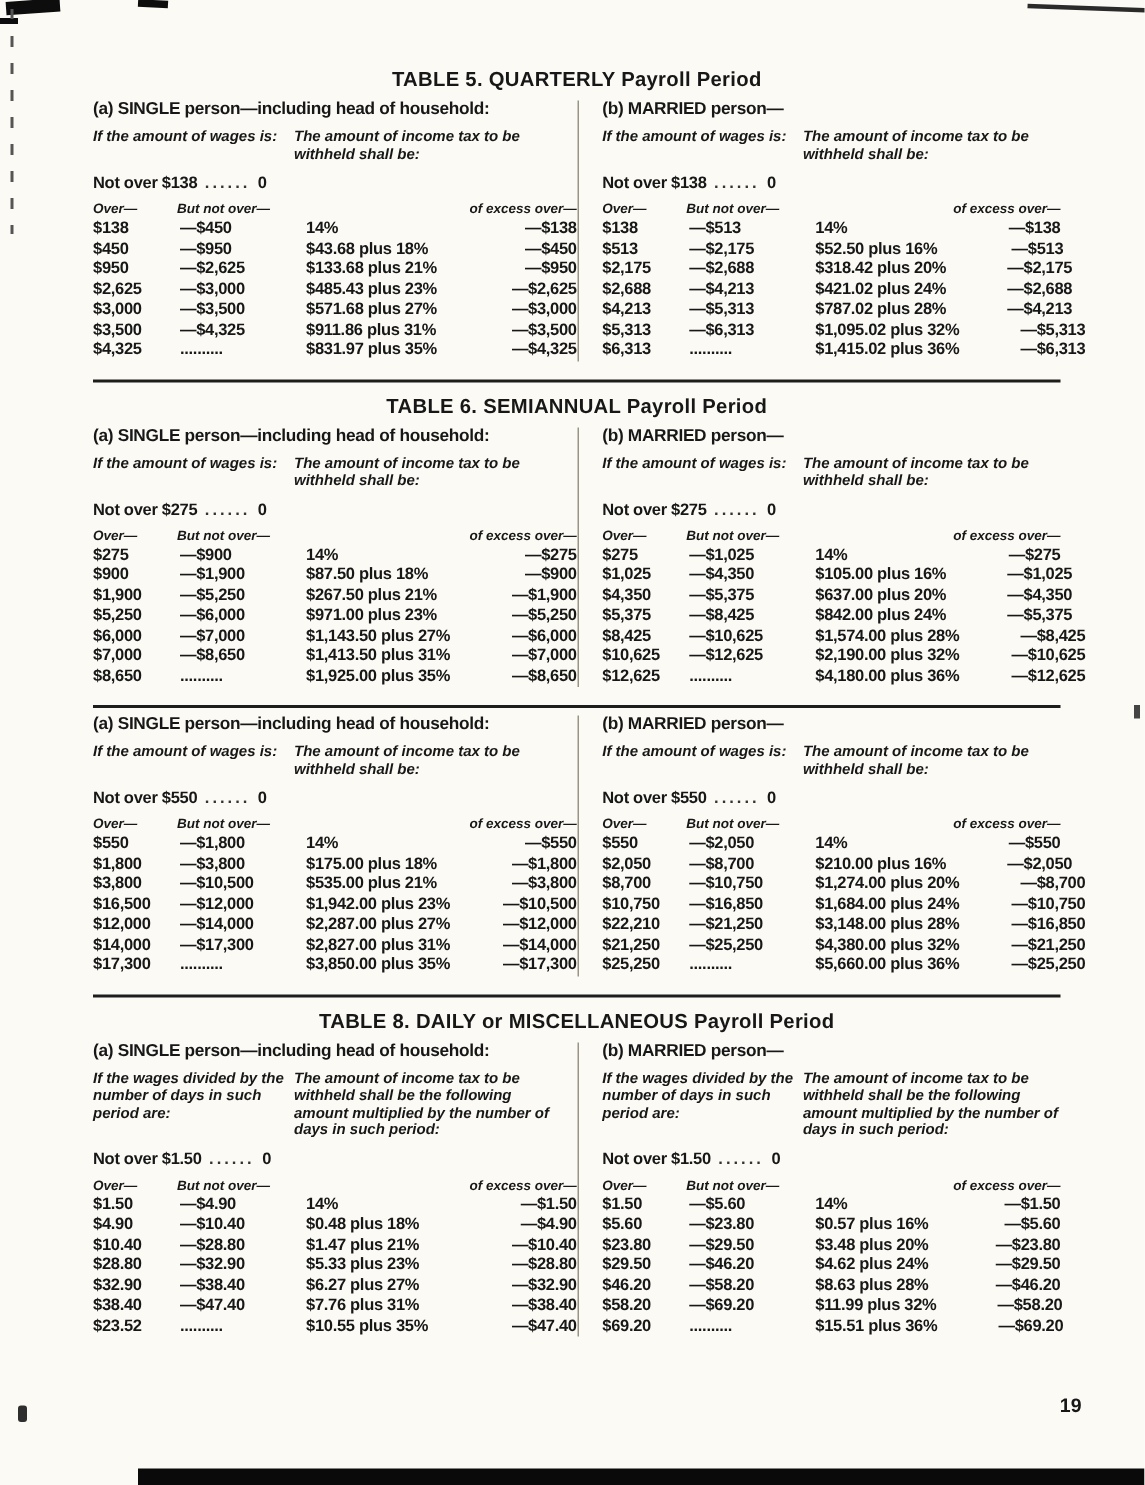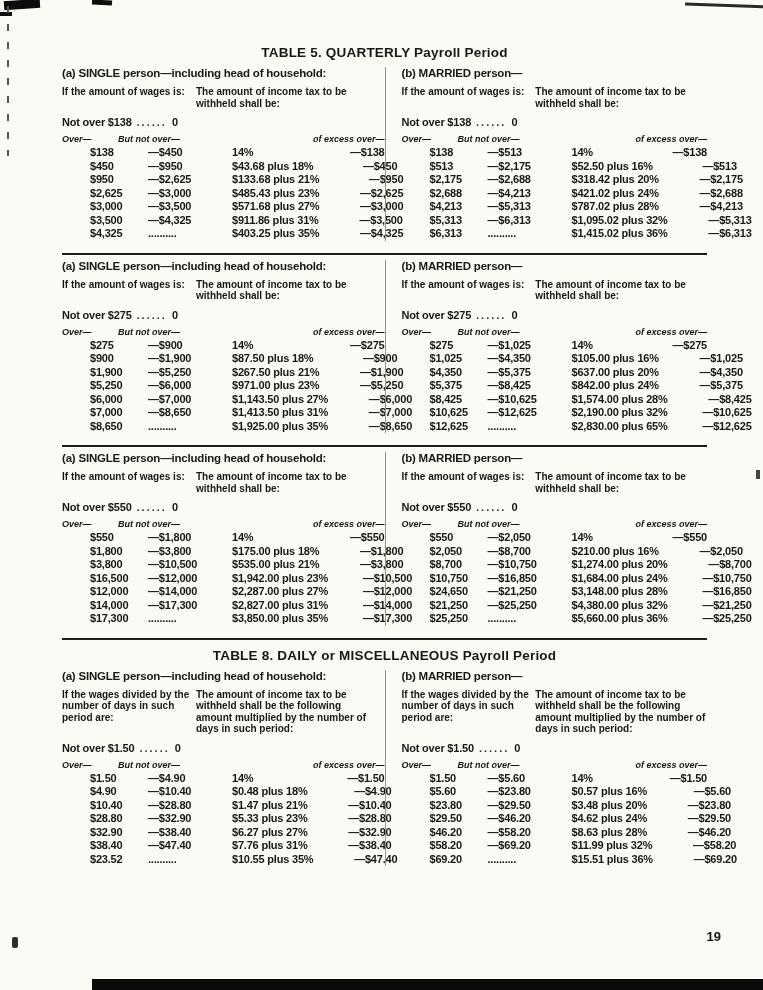--- a/index.html
+++ b/index.html
@@ -40,20 +40,21 @@
     text-align: center;
     letter-spacing: 0.2px;
     margin: 3px 0 7px;
   }
   .panels { display: flex; align-items: stretch; }
   .panel { width: 50%; }
   .panel-right { border-left: 1px solid #9a9386; padding-left: 16px; padding-right: 0; }
   .panel-heading { font-size: 11.5px; font-weight: bold; margin-bottom: 7px; letter-spacing: -0.2px; }
   .desc-row {
     display: flex;
+    font-style: italic;
     font-weight: bold;
     font-size: 10px;
     line-height: 11.5px;
     margin-bottom: 7px;
   }
   .wages-label { width: 130px; }
   .tax-label { width: 172px; margin-left: 4px; }
   .notover-row { font-size: 11px; font-weight: bold; margin-bottom: 6px; letter-spacing: -0.2px; }
   .dots { letter-spacing: 2px; margin: 0 5px; color: #333; }
   .col-headers {
@@ -66,21 +67,20 @@
   }
   .ch-excess { text-align: right; }
   .bracket-row {
     display: grid;
     grid-template-columns: 58px 84px 1fr 84px;
     font-size: 11px;
     font-weight: bold;
     line-height: 13.5px;
     letter-spacing: -0.2px;
     white-space: nowrap;
-    margin-left: 28px;
   }
   .c-excess { text-align: right; }
   .page-number {
     position: absolute;
     right: 42px;
     bottom: 46px;
     font-size: 13px;
     font-weight: bold;
   }
 </style>
@@ -156,21 +156,21 @@
   <div class="bracket-row">
     <span class="c-over">$3,500</span>
     <span class="c-butnot">—$4,325</span>
     <span class="c-tax">$911.86 plus 31%</span>
     <span class="c-excess">—$3,500</span>
   </div>
 
   <div class="bracket-row">
     <span class="c-over">$4,325</span>
     <span class="c-butnot">..........</span>
-    <span class="c-tax">$403.25 plus 35%</span>
+    <span class="c-tax">$831.97 plus 35%</span>
     <span class="c-excess">—$4,325</span>
   </div>
 </div>
       </div>
 
       <div class="panel panel-right">
         <div class="panel-heading">(b)  MARRIED person—</div>
         <div class="desc-row">
           <div class="wages-label">If the amount of wages is:</div>
           <div class="tax-label">The amount of income tax to be withheld shall be:</div>
@@ -232,20 +232,21 @@
     <span class="c-tax">$1,415.02 plus 36%</span>
     <span class="c-excess">—$6,313</span>
   </div>
 </div>
       </div>
 
     </div>
   </section>
 
   <section class="tax-table">
+    <h2 class="table-title">TABLE 6. SEMIANNUAL Payroll Period</h2>
     <div class="panels">
 
       <div class="panel">
         <div class="panel-heading">(a)  SINGLE person—including head of household:</div>
         <div class="desc-row">
           <div class="wages-label">If the amount of wages is:</div>
           <div class="tax-label">The amount of income tax to be withheld shall be:</div>
         </div>
         <div class="notover-row">
           <span>Not over $275</span><span class="dots">......</span><span>0</span>
@@ -360,21 +361,21 @@
   <div class="bracket-row">
     <span class="c-over">$10,625</span>
     <span class="c-butnot">—$12,625</span>
     <span class="c-tax">$2,190.00 plus 32%</span>
     <span class="c-excess">—$10,625</span>
   </div>
 
   <div class="bracket-row">
     <span class="c-over">$12,625</span>
     <span class="c-butnot">..........</span>
-    <span class="c-tax">$2,830.00 plus 65%</span>
+    <span class="c-tax">$4,180.00 plus 36%</span>
     <span class="c-excess">—$12,625</span>
   </div>
 </div>
       </div>
 
     </div>
   </section>
 
   <section class="tax-table">
     <div class="panels">
@@ -482,21 +483,21 @@
   </div>
 
   <div class="bracket-row">
     <span class="c-over">$10,750</span>
     <span class="c-butnot">—$16,850</span>
     <span class="c-tax">$1,684.00 plus 24%</span>
     <span class="c-excess">—$10,750</span>
   </div>
 
   <div class="bracket-row">
-    <span class="c-over">$24,650</span>
+    <span class="c-over">$22,210</span>
     <span class="c-butnot">—$21,250</span>
     <span class="c-tax">$3,148.00 plus 28%</span>
     <span class="c-excess">—$16,850</span>
   </div>
 
   <div class="bracket-row">
     <span class="c-over">$21,250</span>
     <span class="c-butnot">—$25,250</span>
     <span class="c-tax">$4,380.00 plus 32%</span>
     <span class="c-excess">—$21,250</span>

